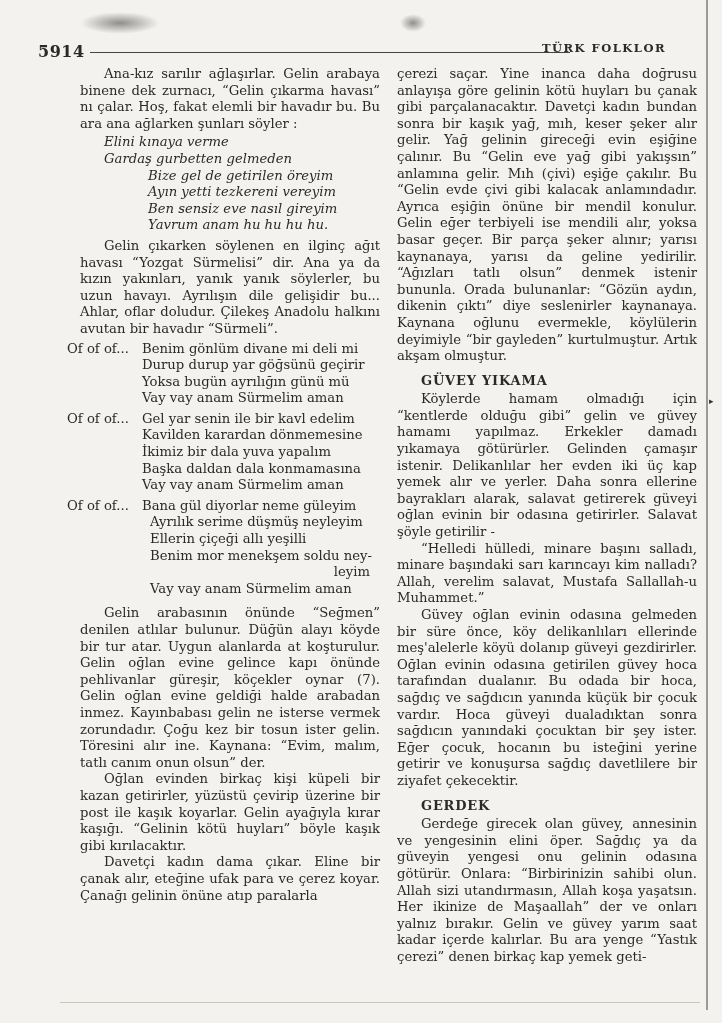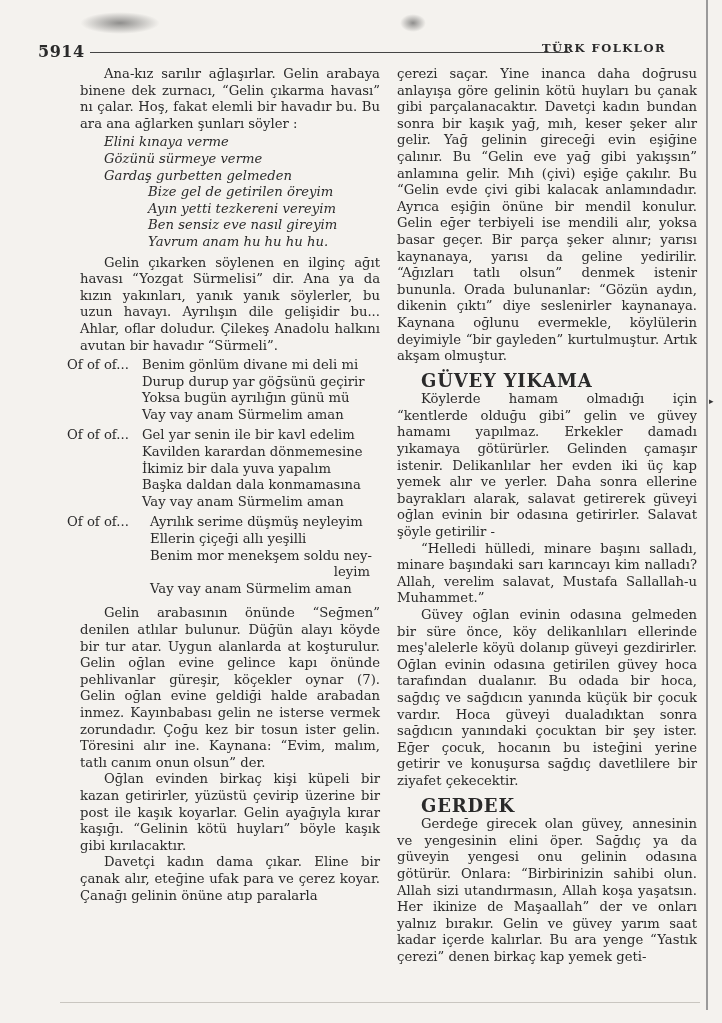--- a/index.html
+++ b/index.html
@@ -49,21 +49,21 @@
   .ofblock { margin: 3px 0 4px -13px; text-align: left; }
   .ofrow { display: flex; }
   .of-prefix { width: 75px; white-space: nowrap; flex: none; }
   .of-lines { flex: 1; }
   .of-lines .vl { display: block; white-space: nowrap; }
   .of-lines .vr { display: block; text-align: right; padding-right: 10px; }
   .of-lines .vind { padding-left: 8px; }
   .spacer { height: 4px; }
 
   .section-heading {
-    font-weight: bold; font-size: 18px; letter-spacing: 0.8px; margin: 8px 0 2px 24px; text-indent: 0;
+    font-weight: bold; font-size: 13px; letter-spacing: 0.8px; margin: 8px 0 2px 24px; text-indent: 0;
   }
 </style>
 </head>
 <body>
 
 <div class="page">
   <div class="smudge" style="left:80px;top:12px;width:80px;height:22px;"></div>
   <div class="smudge" style="left:400px;top:14px;width:26px;height:18px;"></div>
 
   <div class="header">
@@ -73,21 +73,20 @@
   </div>
 
   <div class="right-edge"></div>
   <div class="right-edge-mark">▸</div>
   <div class="bottom-rule"></div>
 
   <div class="col col-left">
     <p>Ana-kız sarılır ağlaşırlar. Gelin arabaya binene dek zurnacı, “Gelin çıkarma havası” nı çalar. Hoş, fakat elemli bir havadır bu. Bu ara ana ağlarken şunları söyler :</p>
     <div class="verse">
       <span class="vl l1">Elini kınaya verme</span>
-      <span class="vl l1">Gözünü sürmeye verme</span>
       <span class="vl l1">Gardaş gurbetten gelmeden</span>
       <span class="vl l2">Bize gel de getirilen öreyim</span>
       <span class="vl l2">Ayın yetti tezkereni vereyim</span>
       <span class="vl l2">Ben sensiz eve nasıl gireyim</span>
       <span class="vl l2">Yavrum anam hu hu hu hu.</span>
     </div>
     <p>Gelin çıkarken söylenen en ilginç ağıt havası “Yozgat Sürmelisi” dir. Ana ya da kızın yakınları, yanık yanık söylerler, bu uzun havayı. Ayrılışın dile gelişidir bu... Ahlar, oflar doludur. Çilekeş Anadolu halkını avutan bir havadır “Sürmeli”.</p>
 
     <div class="ofblock">
       <div class="ofrow">
@@ -107,20 +106,21 @@
           <span class="vl">Kavilden karardan dönmemesine</span>
           <span class="vl">İkimiz bir dala yuva yapalım</span>
           <span class="vl">Başka daldan dala konmamasına</span>
           <span class="vl">Vay vay anam Sürmelim aman</span>
         </div>
       </div>
       <div class="spacer"></div>
       <div class="ofrow">
         <span class="of-prefix">Of of of...</span>
         <div class="of-lines">
+          <span class="vl">Bana gül diyorlar neme güleyim</span>
           <span class="vl vind">Ayrılık serime düşmüş neyleyim</span>
           <span class="vl vind">Ellerin çiçeği allı yeşilli</span>
           <span class="vl vind">Benim mor menekşem soldu ney-</span>
           <span class="vr">leyim</span>
           <span class="vl vind">Vay vay anam Sürmelim aman</span>
         </div>
       </div>
     </div>
 
     <p style="margin-top:8px;">Gelin arabasının önünde “Seğmen” denilen atlılar bulunur. Düğün alayı köyde bir tur atar. Uygun alanlarda at koşturulur. Gelin oğlan evine gelince kapı önünde pehlivanlar güreşir, köçekler oynar (7). Gelin oğlan evine geldiği halde arabadan inmez. Kayınbabası gelin ne isterse vermek zorundadır. Çoğu kez bir tosun ister gelin. Töresini alır ine. Kaynana: “Evim, malım, tatlı canım onun olsun” der.</p>

